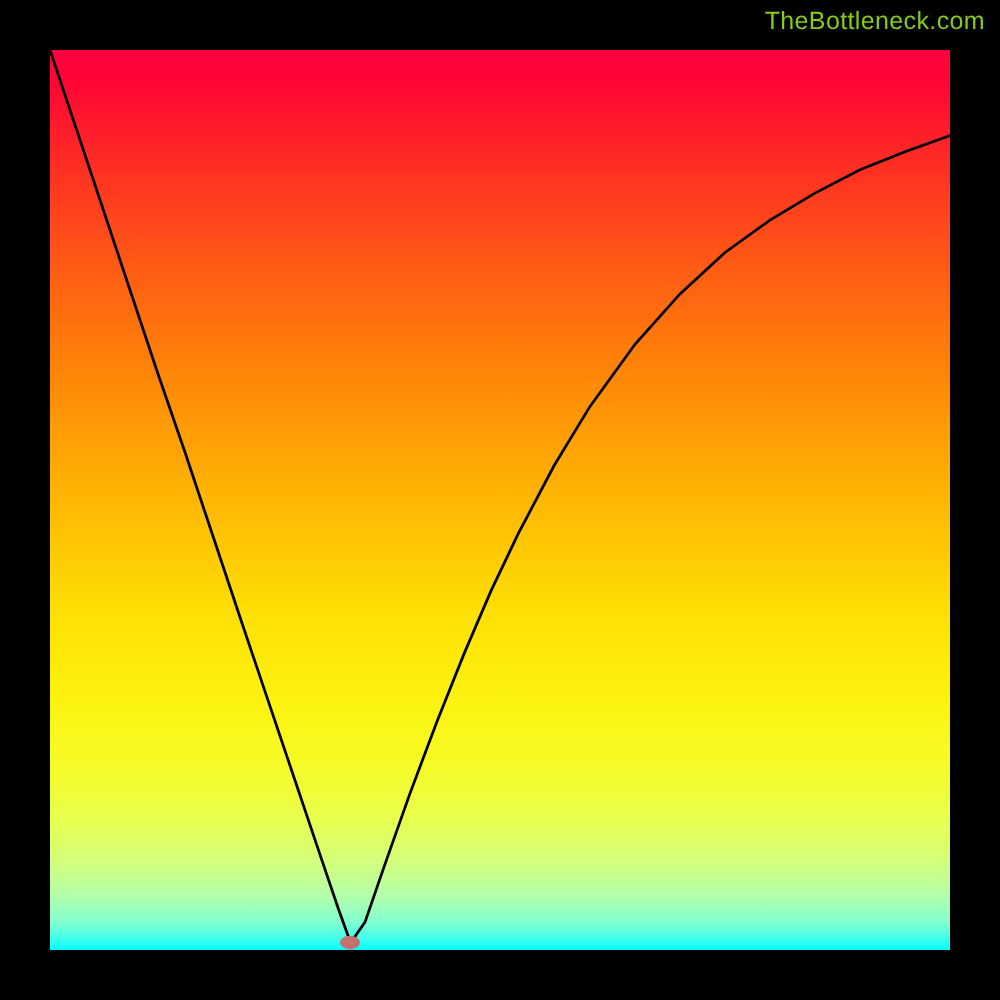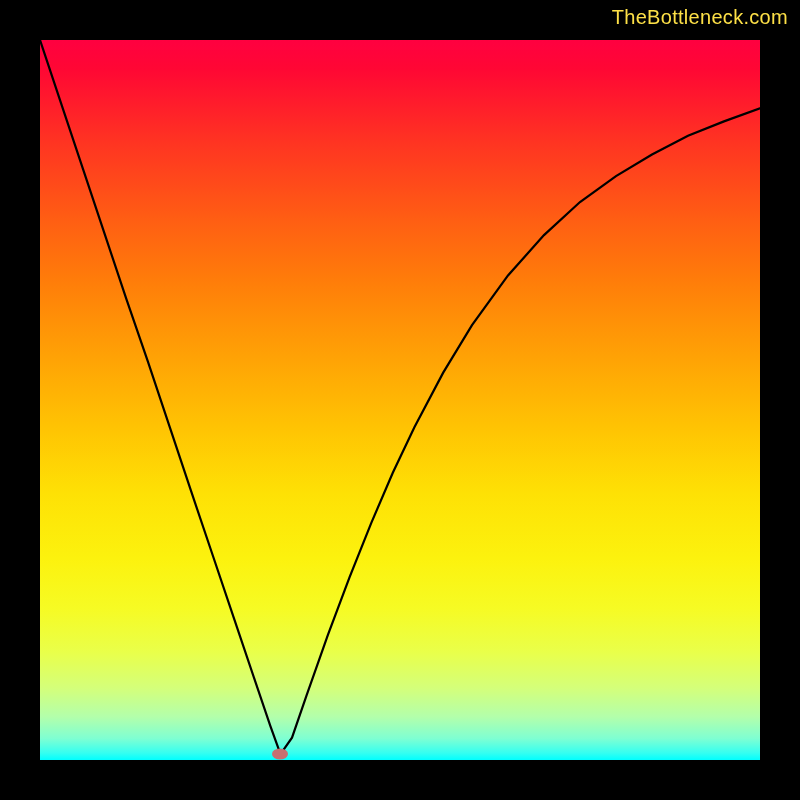--- a/index.html
+++ b/index.html
@@ -54,21 +54,21 @@
     width: 16px;
     height: 11px;
     border-radius: 50%;
     background: #c77070;
     transform: translate(-50%, -50%);
   }
   .watermark {
     position: absolute;
     top: 6px;
     right: 12px;
-    color: #fde047;
+    color: #84cc16;
     font-size: 20px;
     font-weight: 500;
     letter-spacing: 0.3px;
   }
 </style>
 </head>
 <body>
 
 <div class="frame">
   <div class="watermark">TheBottleneck.com</div>

